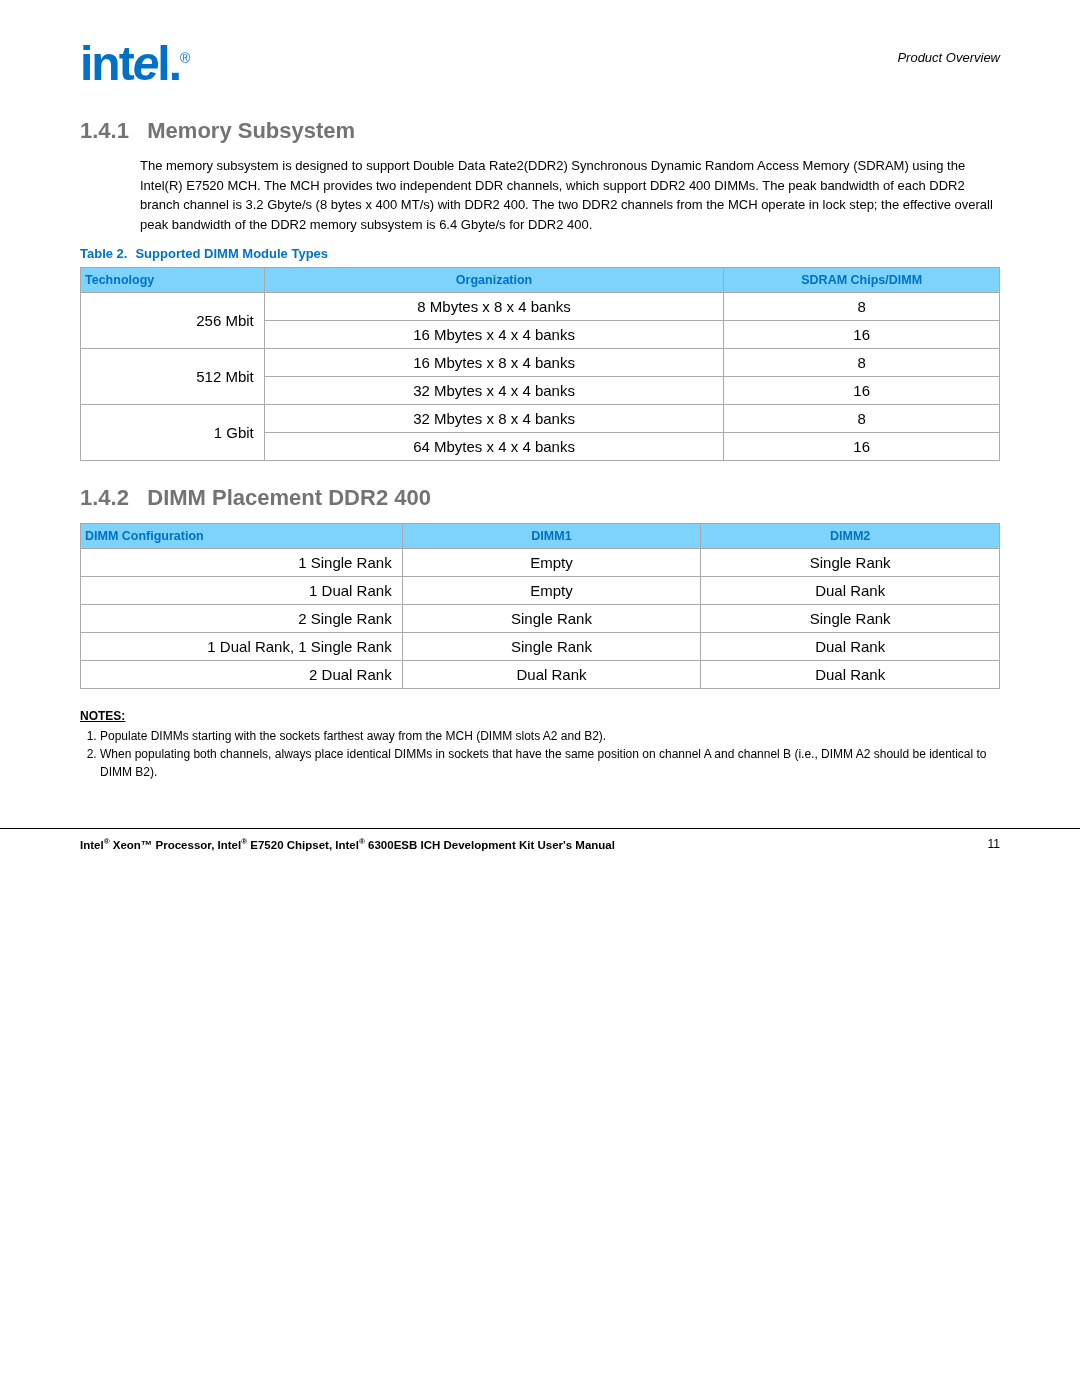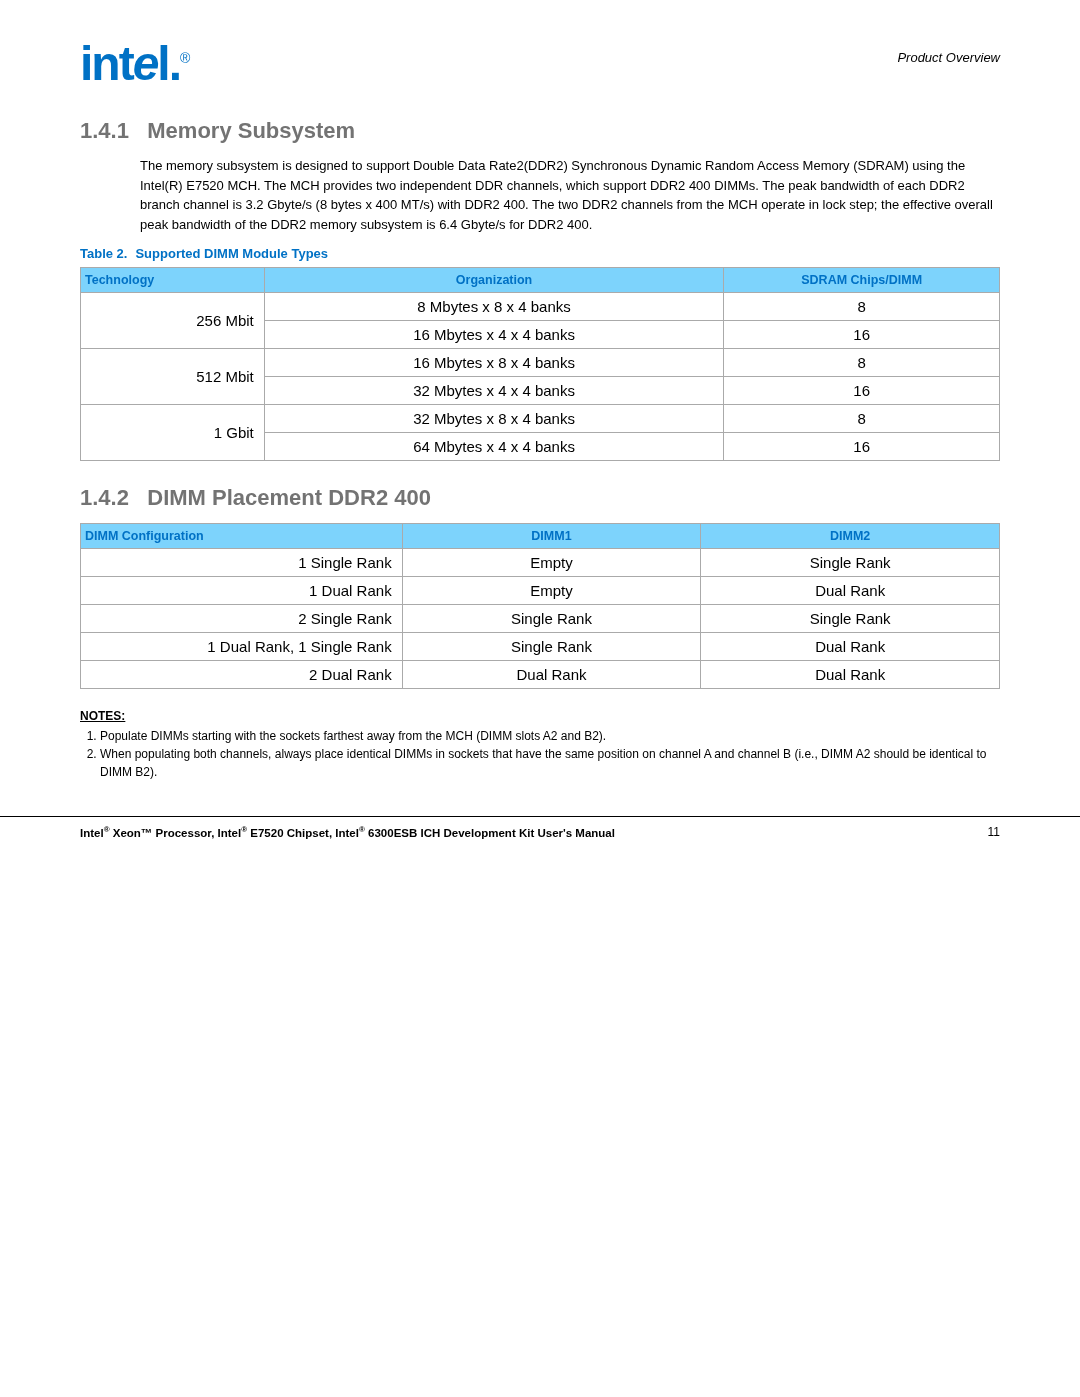--- a/index.html
+++ b/index.html
@@ -96,21 +96,21 @@
     }
     .notes-section ol {
       margin-left: 20px;
       line-height: 1.5;
     }
     .footer {
       position: absolute;
       bottom: 30px;
       left: 0;
       right: 0;
-      padding: 12px 80px;
+      padding: 0 80px;
       display: flex;
       justify-content: space-between;
       align-items: flex-start;
       border-top: 1px solid #000;
       padding-top: 8px;
       font-size: 12px;
       gap: 32px;
     }
     .footer-text {
       font-size: 11.5px;

